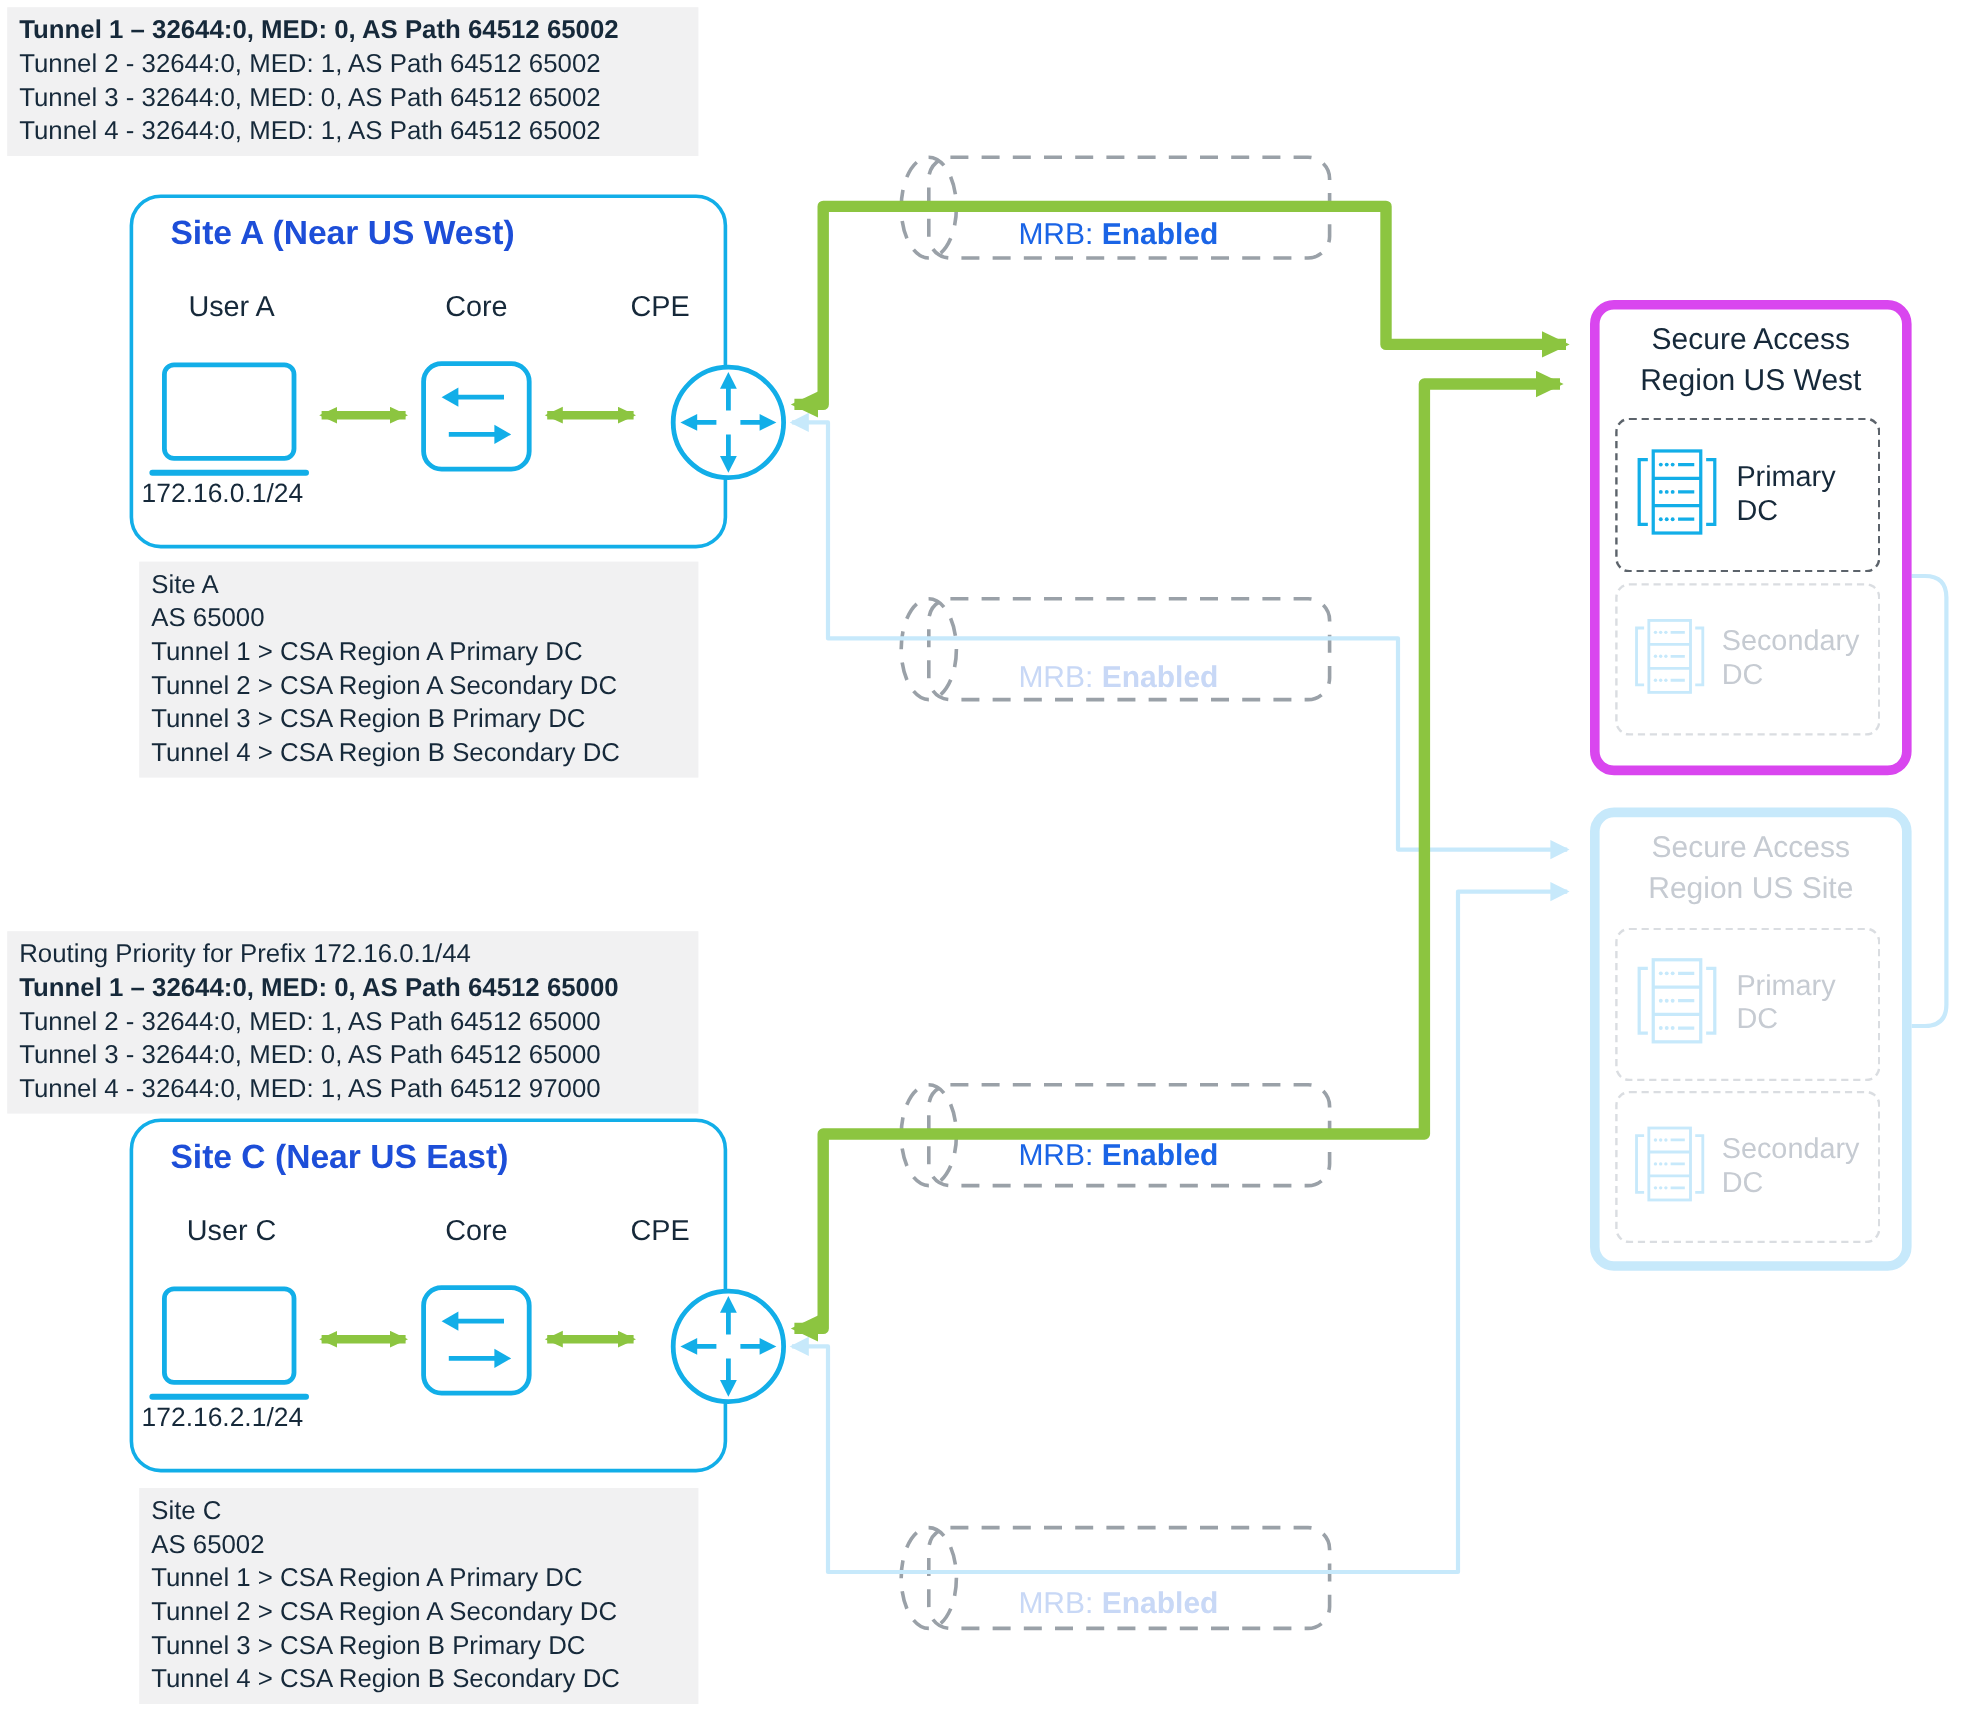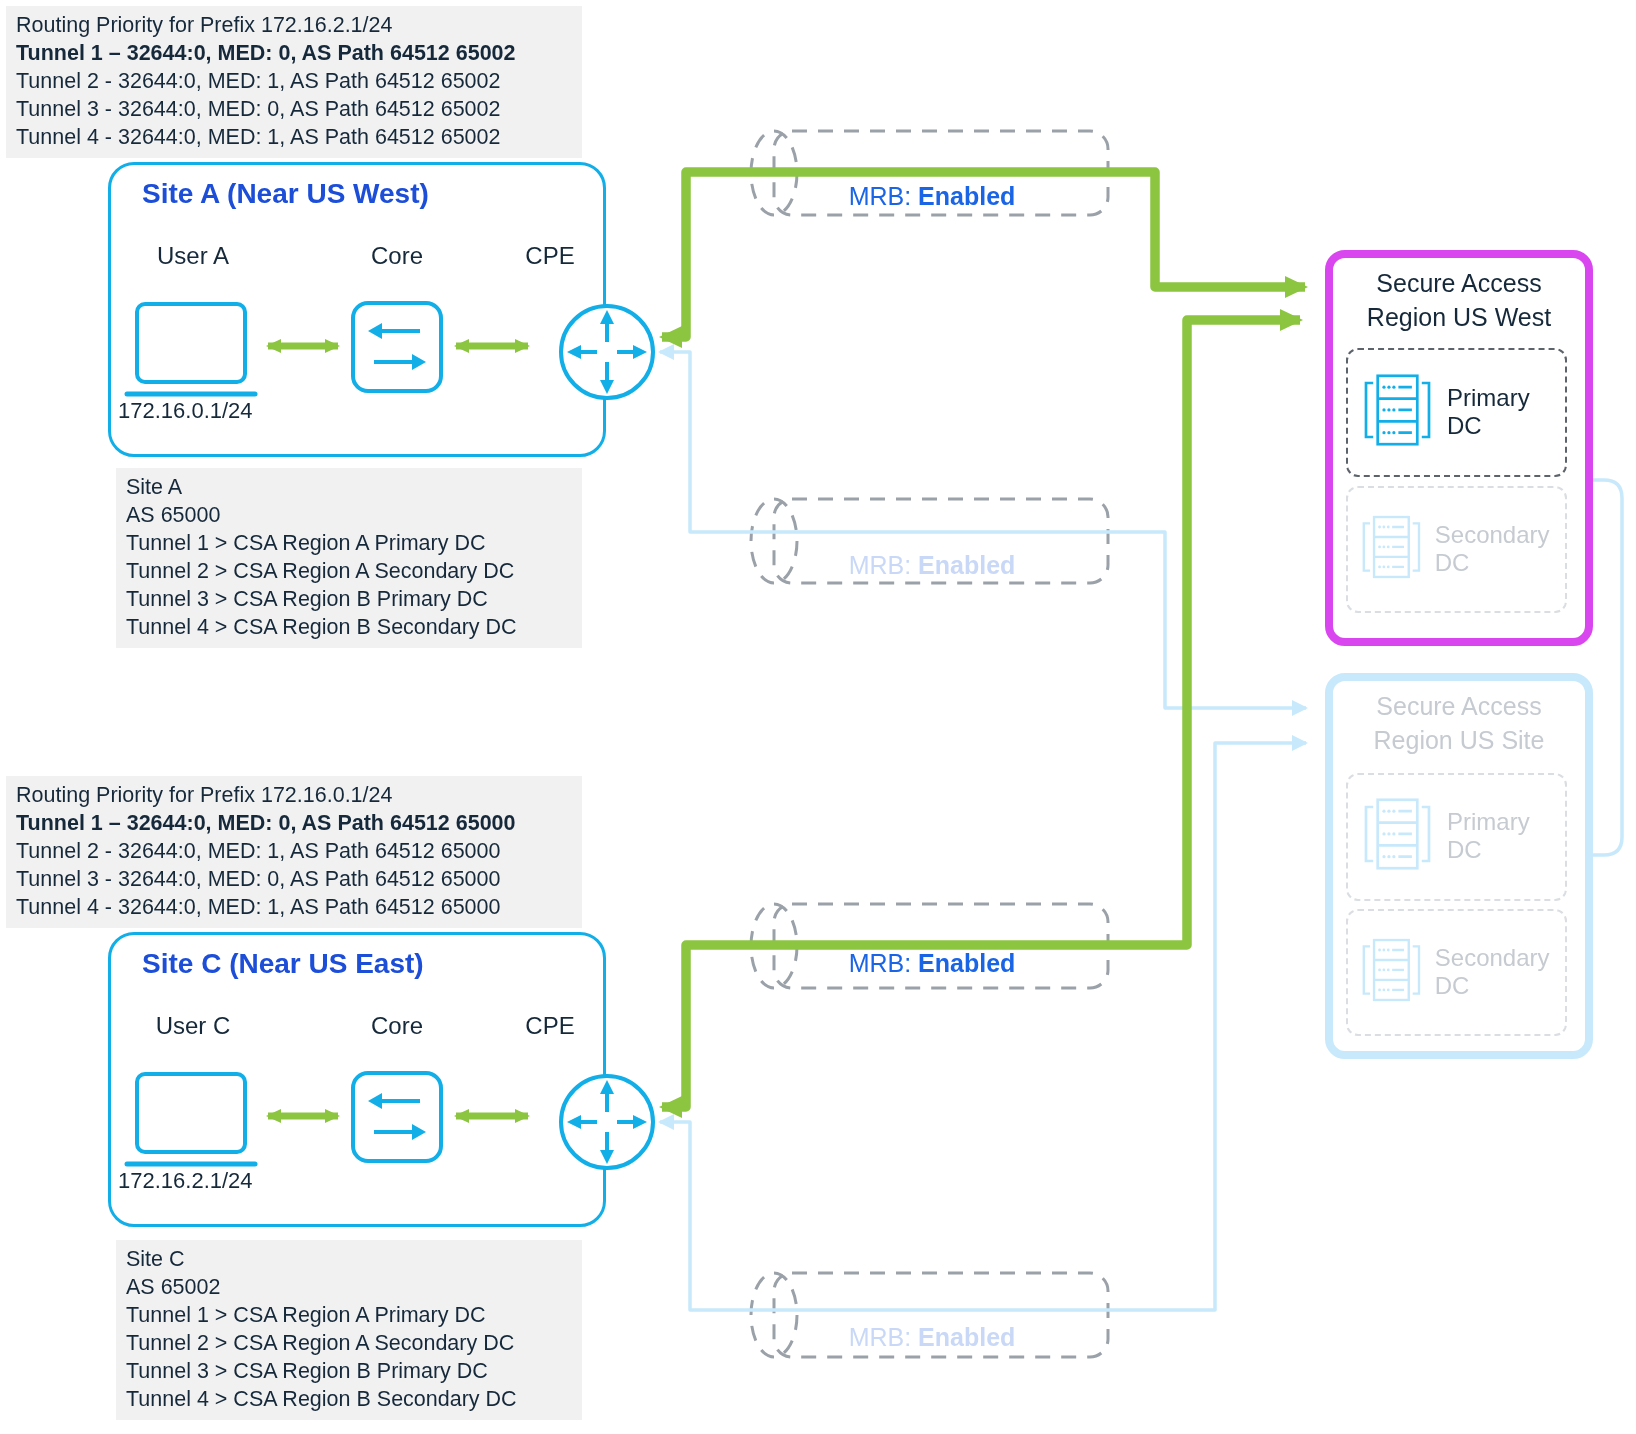--- a/index.html
+++ b/index.html
@@ -87,33 +87,32 @@
 
     <g stroke="#8CC540" stroke-width="7">
       <path d="M268,346 L338,346" marker-start="url(#gs)" marker-end="url(#gs)"></path>
       <path d="M456,346 L528,346" marker-start="url(#gs)" marker-end="url(#gs)"></path>
       <path d="M268,1116 L338,1116" marker-start="url(#gs)" marker-end="url(#gs)"></path>
       <path d="M456,1116 L528,1116" marker-start="url(#gs)" marker-end="url(#gs)"></path>
     </g>
   </svg>
 
   <div class="block" style="left:6px;top:6px;width:556px;">
-    <div class="line">Routing Priority for Prefix 172.16.2.1/24</div>
     <div class="line bold">Tunnel 1 – 32644:0, MED: 0, AS Path 64512 65002</div>
     <div class="line">Tunnel 2 - 32644:0, MED: 1, AS Path 64512 65002</div>
     <div class="line">Tunnel 3 - 32644:0, MED: 0, AS Path 64512 65002</div>
     <div class="line">Tunnel 4 - 32644:0, MED: 1, AS Path 64512 65002</div>
   </div>
 
   <div class="block" style="left:6px;top:776px;width:556px;">
-    <div class="line">Routing Priority for Prefix 172.16.0.1/24</div>
+    <div class="line">Routing Priority for Prefix 172.16.0.1/44</div>
     <div class="line bold">Tunnel 1 – 32644:0, MED: 0, AS Path 64512 65000</div>
     <div class="line">Tunnel 2 - 32644:0, MED: 1, AS Path 64512 65000</div>
     <div class="line">Tunnel 3 - 32644:0, MED: 0, AS Path 64512 65000</div>
-    <div class="line">Tunnel 4 - 32644:0, MED: 1, AS Path 64512 65000</div>
+    <div class="line">Tunnel 4 - 32644:0, MED: 1, AS Path 64512 97000</div>
   </div>
 
   <div class="site-box" style="left:108px;top:162px;width:492px;height:289px;"></div>
   <div class="site-title" style="left:142px;top:178px;">Site A (Near US West)</div>
   <div class="node-label" style="left:138px;top:242px;width:110px;">User A</div>
   <div class="node-label" style="left:352px;top:242px;width:90px;">Core</div>
   <div class="node-label" style="left:505px;top:242px;width:90px;">CPE</div>
   <div class="prefix" style="left:118px;top:398px;">172.16.0.1/24</div>
 
   <svg class="icon-abs" style="left:121px;top:296px;" width="140" height="106" viewBox="0 0 140 106">

